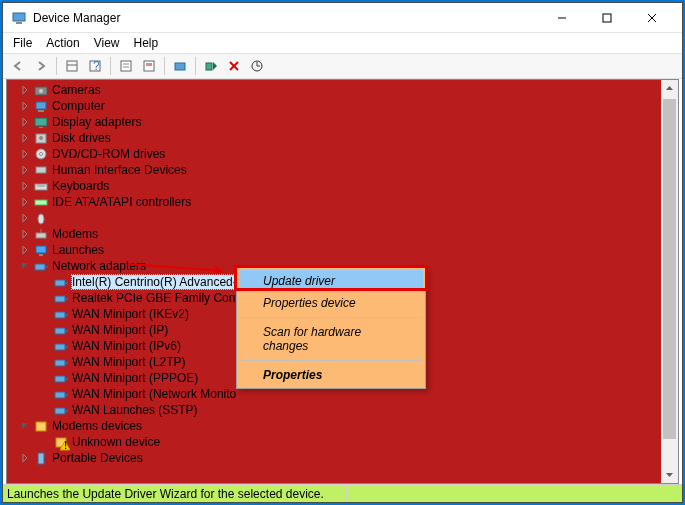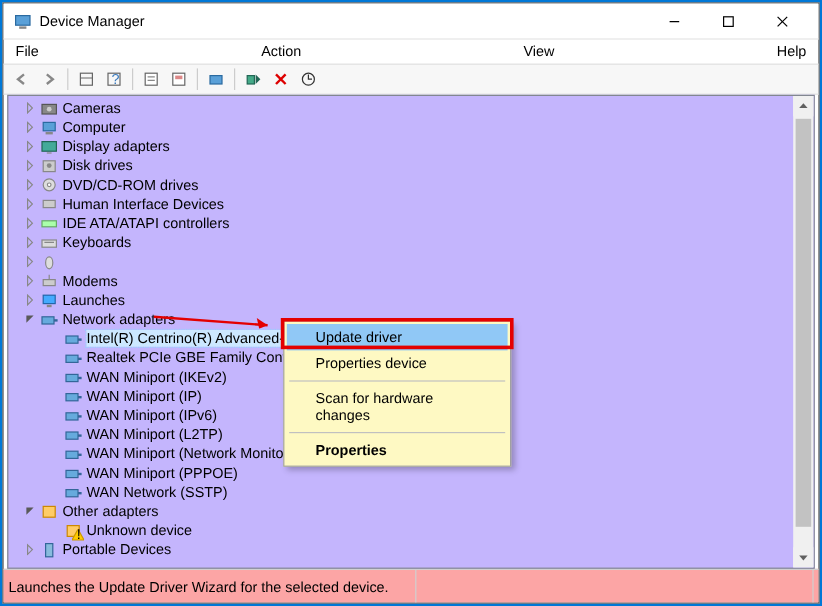--- a/index.html
+++ b/index.html
@@ -3,39 +3,39 @@
 <meta charset="utf-8">
 <style>
 * { box-sizing: border-box; margin: 0; padding: 0; font-family: "Segoe UI", Tahoma, sans-serif; font-size: 12px; }
 body { background: #0078d7; width: 685px; height: 505px; padding: 2px; overflow: hidden; position: relative; }
 .window { background: #fff; width: 681px; height: 501px; display: flex; flex-direction: column; border: 1px solid #4a4a4a; }
 .titlebar { height: 30px; display: flex; align-items: center; padding: 0 8px; background: #fff; border-bottom: 1px solid #e5e5e5; }
 .titlebar .icon { width: 16px; height: 16px; margin-right: 6px; display:inline-flex; align-items:center; justify-content:center;}
 .titlebar .title { flex: 1; }
 .win-btns { display: flex; gap: 0; }
 .win-btn { width: 45px; height: 29px; display: flex; align-items: center; justify-content: center; cursor: default; }
-.menubar { height: 20px; display: flex; align-items: center; padding: 0 4px; gap: 2px; justify-content: space-between; }
+.menubar { height: 20px; display: flex; align-items: center; padding: 0 4px; gap: 2px; }
 .menu-item { padding: 2px 6px; cursor: default; }
 .toolbar { height: 26px; display: flex; align-items: center; padding: 2px 4px; gap: 1px; border-top: 1px solid #e0e0e0; border-bottom: 1px solid #e0e0e0; background: #f7f7f7; }
 .tb-btn { width: 22px; height: 22px; display: flex; align-items: center; justify-content: center; cursor: default; }
 .tb-sep { width: 1px; height: 18px; background: #ccc; margin: 0 3px; }
-.content { flex: 1; border: 1px solid #828790; margin: 0 3px; overflow: hidden; position: relative; background:#c4b5fd;}
+.content { flex: 1; border: 1px solid #828790; margin: 0 3px; overflow: hidden; position: relative; background:#b91c1c;}
 .tree { padding: 2px 0 2px 4px; overflow-y: auto; height: 100%; }
 .node { display: flex; align-items: center; height: 16px; padding: 1px 0; white-space: nowrap; cursor: default; }
 .node .expander { width: 12px; height: 12px; display: inline-flex; align-items: center; justify-content: center; color: #666; }
 .node .nicon { width: 16px; height: 16px; margin: 0 3px 0 2px; display:inline-flex; align-items:center; justify-content:center; }
 .node.sel .label { background: #cce8ff; outline: 1px dotted #99d1ff; }
 .lvl1 { padding-left: 8px; }
 .lvl2 { padding-left: 28px; }
-.statusbar { height: 28px; border-top: 1px solid #d0d0d0; display: flex; align-items: center; padding: 0 4px; font-size: 11px; background:#fca5a5;}
+.statusbar { height: 18px; border-top: 1px solid #d0d0d0; display: flex; align-items: center; padding: 0 4px; font-size: 11px; background:#bef264;}
 .statusbar .cell { border-right: 1px solid #d0d0d0; padding-right:6px; height:100%; display:flex; align-items:center;}
 .scrollbar { position: absolute; right: 0; top: 0; bottom: 0; width: 17px; background: #f0f0f0; }
 .sb-btn { height: 17px; display:flex; align-items:center; justify-content:center; background:#f0f0f0; }
 .sb-thumb { background: #c2c2c2; margin: 0 2px; }
-.ctx-menu { position: absolute; background: #fef9c3; border: 1px solid #a0a0a0; box-shadow: 3px 3px 5px rgba(0,0,0,0.25); padding: 2px; z-index: 100; width: 190px; }
+.ctx-menu { position: absolute; background: #fdba74; border: 1px solid #a0a0a0; box-shadow: 3px 3px 5px rgba(0,0,0,0.25); padding: 2px; z-index: 100; width: 190px; font-style: italic; }
 .ctx-item { padding: 4px 20px 4px 24px; cursor: default; }
 .ctx-item.highlight { background: #90c8f6; }
 .ctx-sep { height: 1px; background: #c0c0c0; margin: 3px 2px; }
 .ctx-item.bold { font-weight: bold; }
 .redbox { position: absolute; border: 3px solid #e40000; pointer-events: none; z-index: 200; }
 .arrow { position: absolute; z-index: 90; pointer-events:none;}
 svg { display: block; }
 </style>
 </head>
 <body>
@@ -228,47 +228,47 @@
           <span class="label">Human Interface Devices</span>
         </div>
         <div class="node lvl1">
           <span class="expander">
             <svg width="10" height="10">
               <path d="M3 1 L7 5 L3 9 Z" fill="none" stroke="#888"></path>
             </svg>
           </span>
           <span class="nicon">
             <svg width="16" height="14">
-              <rect x="2" y="5" width="12" height="5" fill="#afa" stroke="#6a6"></rect>
-            </svg>
-          </span>
-          <span class="label">IDE ATA/ATAPI controllers</span>
-        </div>
-        <div class="node lvl1">
-          <span class="expander">
-            <svg width="10" height="10">
-              <path d="M3 1 L7 5 L3 9 Z" fill="none" stroke="#888"></path>
-            </svg>
-          </span>
-          <span class="nicon">
-            <svg width="16" height="14">
               <rect x="2" y="5" width="12" height="6" fill="#ddd" stroke="#888"></rect>
               <line x1="4" y1="7" x2="12" y2="7" stroke="#888"></line>
             </svg>
           </span>
           <span class="label">Keyboards</span>
         </div>
         <div class="node lvl1">
           <span class="expander">
             <svg width="10" height="10">
               <path d="M3 1 L7 5 L3 9 Z" fill="none" stroke="#888"></path>
             </svg>
           </span>
           <span class="nicon">
             <svg width="16" height="14">
+              <rect x="2" y="5" width="12" height="5" fill="#afa" stroke="#6a6"></rect>
+            </svg>
+          </span>
+          <span class="label">IDE ATA/ATAPI controllers</span>
+        </div>
+        <div class="node lvl1">
+          <span class="expander">
+            <svg width="10" height="10">
+              <path d="M3 1 L7 5 L3 9 Z" fill="none" stroke="#888"></path>
+            </svg>
+          </span>
+          <span class="nicon">
+            <svg width="16" height="14">
               <ellipse cx="8" cy="8" rx="3" ry="5" fill="#ddd" stroke="#888"></ellipse>
             </svg>
           </span>
         </div>
         <div class="node lvl1">
           <span class="expander">
             <svg width="10" height="10">
               <path d="M3 1 L7 5 L3 9 Z" fill="none" stroke="#888"></path>
             </svg>
           </span>
@@ -369,54 +369,54 @@
           <span class="label">WAN Miniport (L2TP)</span>
         </div>
         <div class="node lvl2 ">
           <span class="expander"></span>
           <span class="nicon">
             <svg width="16" height="14">
               <rect x="2" y="5" width="10" height="6" fill="#6ad" stroke="#369"></rect>
               <rect x="12" y="7" width="3" height="2" fill="#369"></rect>
             </svg>
           </span>
+          <span class="label">WAN Miniport (PPPOE)</span>
+        </div>
+        <div class="node lvl2 ">
+          <span class="expander"></span>
+          <span class="nicon">
+            <svg width="16" height="14">
+              <rect x="2" y="5" width="10" height="6" fill="#6ad" stroke="#369"></rect>
+              <rect x="12" y="7" width="3" height="2" fill="#369"></rect>
+            </svg>
+          </span>
           <span class="label">WAN Miniport (Network Monito</span>
         </div>
         <div class="node lvl2 ">
           <span class="expander"></span>
           <span class="nicon">
             <svg width="16" height="14">
               <rect x="2" y="5" width="10" height="6" fill="#6ad" stroke="#369"></rect>
               <rect x="12" y="7" width="3" height="2" fill="#369"></rect>
             </svg>
           </span>
-          <span class="label">WAN Miniport (PPPOE)</span>
-        </div>
-        <div class="node lvl2 ">
-          <span class="expander"></span>
-          <span class="nicon">
-            <svg width="16" height="14">
-              <rect x="2" y="5" width="10" height="6" fill="#6ad" stroke="#369"></rect>
-              <rect x="12" y="7" width="3" height="2" fill="#369"></rect>
-            </svg>
-          </span>
-          <span class="label">WAN Network (SSTP)</span>
+          <span class="label">WAN Launches (SSTP)</span>
         </div>
         <div class="node lvl1">
           <span class="expander">
             <svg width="10" height="10">
               <path d="M2 2 L8 2 L2 8 Z" fill="#595959"></path>
             </svg>
           </span>
           <span class="nicon">
             <svg width="16" height="14">
               <rect x="3" y="3" width="10" height="9" fill="#fc6" stroke="#c80"></rect>
             </svg>
           </span>
-          <span class="label">Other adapters</span>
+          <span class="label">Modems devices</span>
         </div>
         <div class="node lvl2">
           <span class="expander"></span>
           <span class="nicon">
             <span style="position:relative;display:inline-block;width:16px;height:14px">
               <svg width="16" height="14">
                 <rect x="3" y="3" width="10" height="9" fill="#fc6" stroke="#c80"></rect>
               </svg>
               <svg style="position:absolute;left:7px;top:6px" width="10" height="10">
                 <path d="M5 0 L10 9 L0 9 Z" fill="#ffcc00" stroke="#cc9900"></path>

